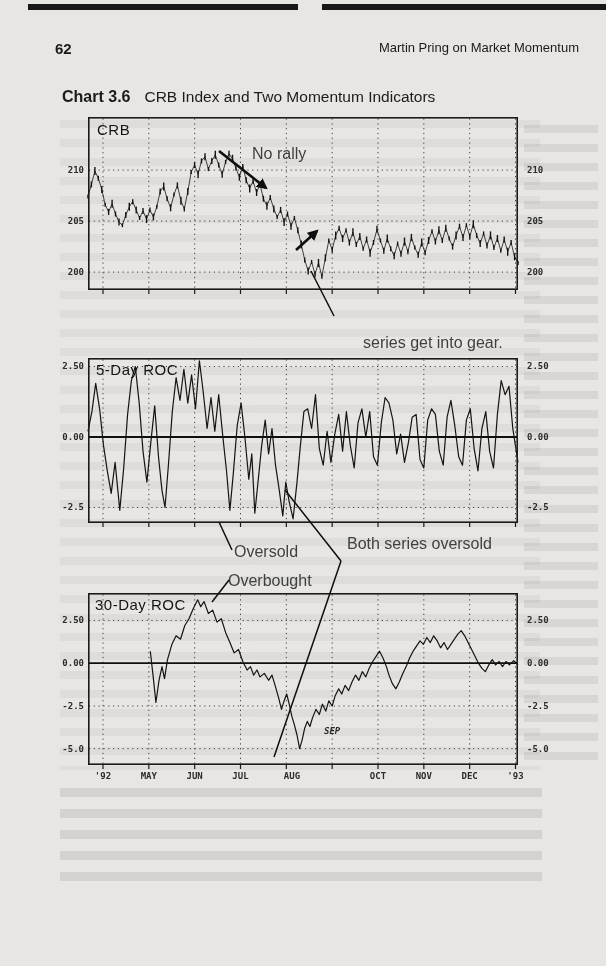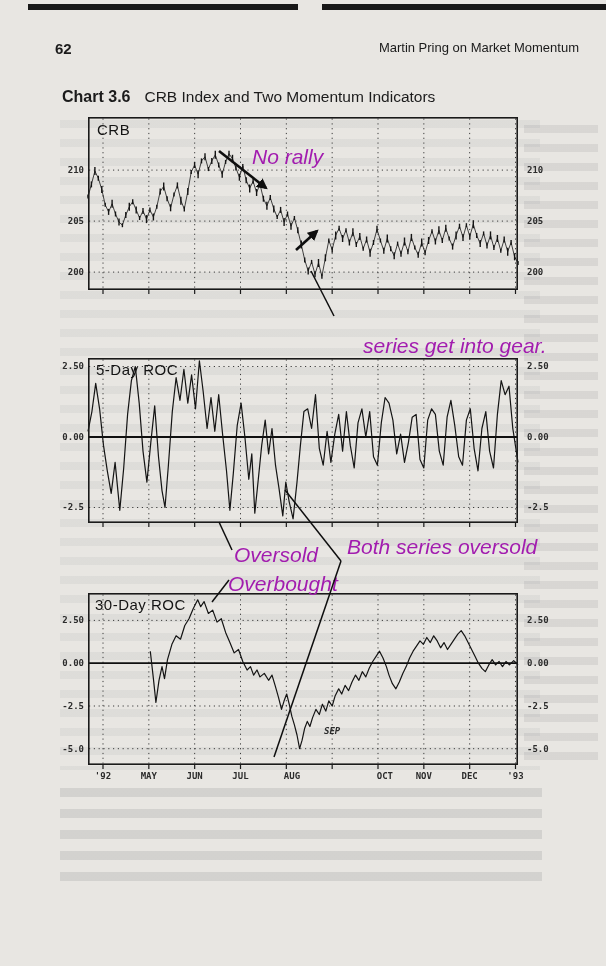--- a/index.html
+++ b/index.html
@@ -4,21 +4,21 @@
 <style>
   html,body{margin:0;padding:0;}
   .page{position:relative;width:606px;height:966px;background:#e8e6e2;overflow:hidden;
         font-family:"Liberation Sans",sans-serif;color:#1b1b1b;}
   .topbar{position:absolute;top:4px;height:6px;background:#181818;z-index:5;}
   .hdr-num{position:absolute;left:55px;top:40px;font-size:15px;font-weight:bold;z-index:3;}
   .hdr-title{position:absolute;right:27px;top:40px;font-size:13px;z-index:3;}
   .caption{position:absolute;left:62px;top:88px;font-size:15.5px;z-index:3;white-space:nowrap;}
   .caption .cap-label{font-weight:bold;font-size:16px;margin-right:14px;}
   .chart-title{position:absolute;font-size:15px;color:#141414;z-index:3;letter-spacing:0.5px;}
-  .ann{position:absolute;font-style:italic;font-size:21px;color:#a21caf;z-index:4;white-space:nowrap;}
+  .ann{position:absolute;font-size:16px;color:#404040;z-index:4;white-space:nowrap;}
   .ticklabel{position:absolute;font-family:"DejaVu Sans Mono",monospace;font-size:9px;font-weight:bold;
              color:#2c2c2c;z-index:2;width:26px;}
   .tl-left{text-align:right;}
   .tl-right{text-align:left;}
   .xlabel{position:absolute;font-family:"DejaVu Sans Mono",monospace;font-size:9px;font-weight:bold;
           color:#2c2c2c;z-index:2;width:30px;text-align:center;}
   .csvg{position:absolute;z-index:1;overflow:visible;}
   #svg-crb{left:88px;top:117px;width:430px;height:179px;}
   #svg-roc5{left:88px;top:358px;width:430px;height:171px;}
   #svg-roc30{left:88px;top:593px;width:430px;height:178px;}
@@ -291,21 +291,21 @@
       <span class="ticklabel tl-left" style="right: 522px; top: 700.955px;">-2.5</span>
       <span class="ticklabel tl-right" style="left: 527px; top: 700.955px;">-2.5</span>
       <span class="ticklabel tl-left" style="right: 522px; top: 743.741px;">-5.0</span>
       <span class="ticklabel tl-right" style="left: 527px; top: 743.741px;">-5.0</span>
       <span class="xlabel" style="left: 88px; top: 771px;">'92</span>
       <span class="xlabel" style="left: 133.833px; top: 771px;">MAY</span>
       <span class="xlabel" style="left: 179.667px; top: 771px;">JUN</span>
       <span class="xlabel" style="left: 225.5px; top: 771px;">JUL</span>
       <span class="xlabel" style="left: 277px; top: 771px;">AUG</span>
       <span class="xlabel" style="left: 317.167px; top: 726px; font-style: italic;">SEP</span>
-      <span class="xlabel" style="left: 363px; top: 771px; text-align: right;">OCT</span>
+      <span class="xlabel" style="left: 363px; top: 771px;">OCT</span>
       <span class="xlabel" style="left: 408.833px; top: 771px;">NOV</span>
       <span class="xlabel" style="left: 454.667px; top: 771px;">DEC</span>
       <span class="xlabel" style="left: 500.5px; top: 771px;">'93</span>
     </div>
 
   <div class="ann" style="left:252px;top:145px;">No rally</div>
   <div class="ann" style="left:321px;top:334px;margin-left:42px;">series get into gear.</div>
   <div class="ann" style="left:234px;top:543px;">Oversold</div>
   <div class="ann" style="left:228px;top:572px;">Overbought</div>
   <div class="ann" style="left:347px;top:535px;">Both series oversold</div>

